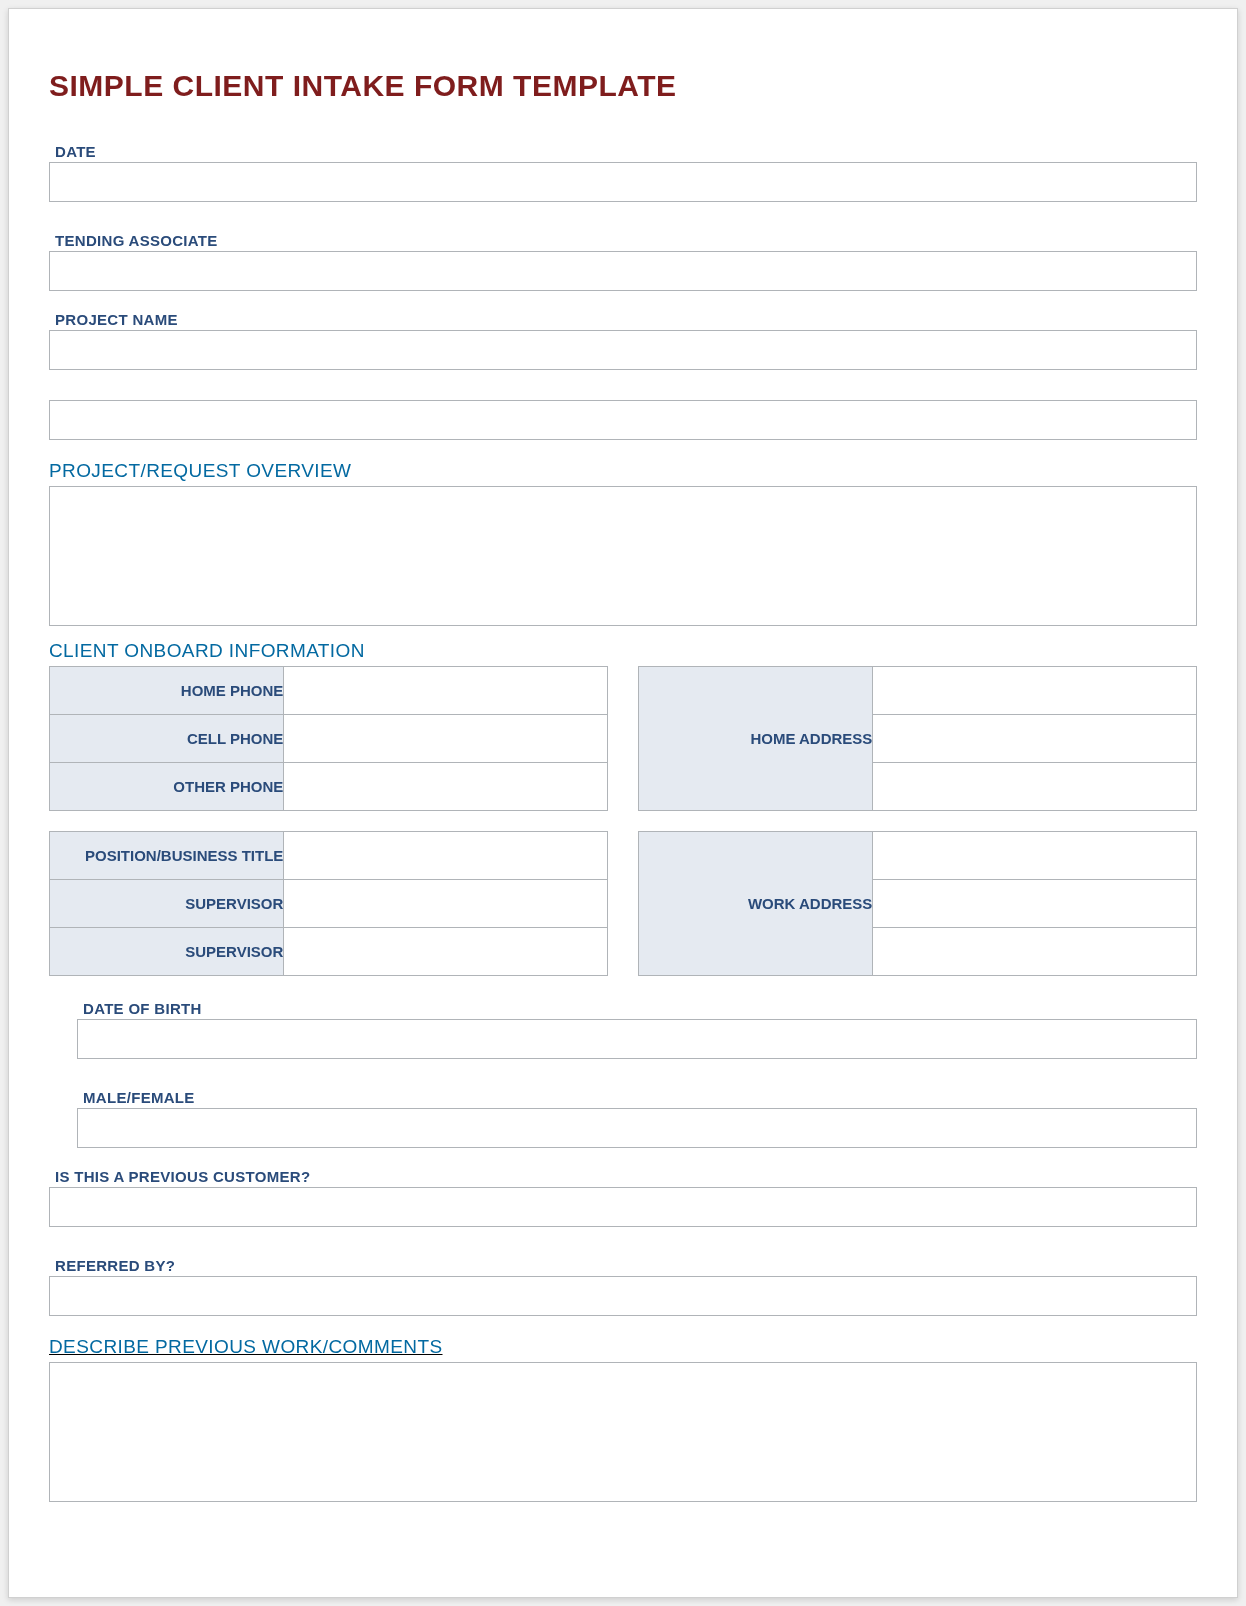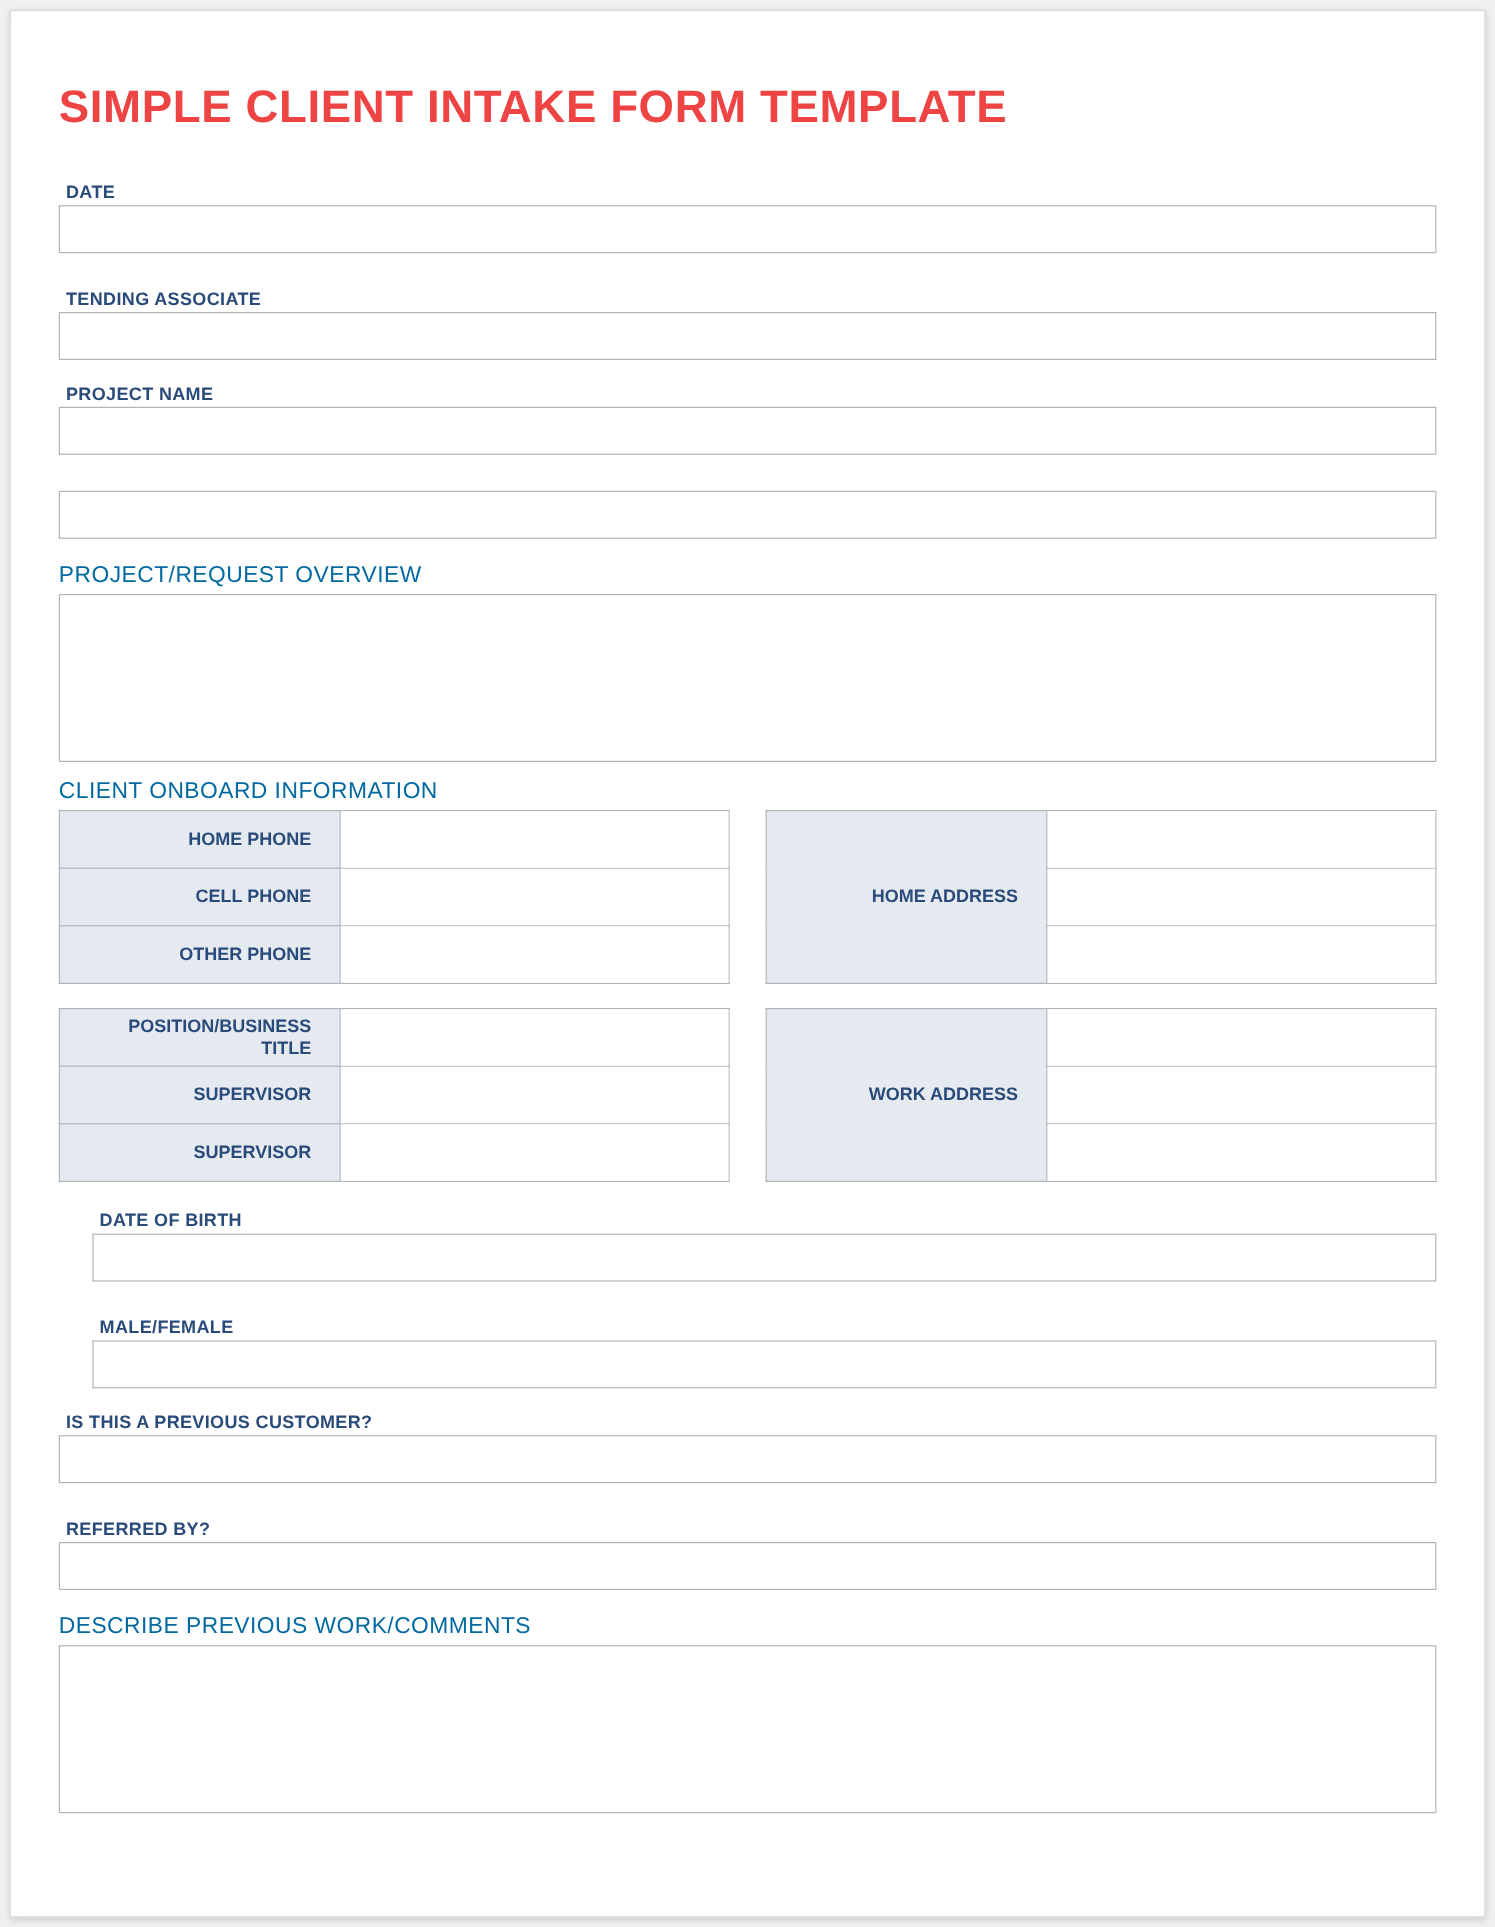--- a/index.html
+++ b/index.html
@@ -11,23 +11,23 @@
   .page {
     width: 1230px;
     margin: 0 auto;
     background: #ffffff;
     border: 1px solid #d0d0d0;
     box-shadow: 0 2px 6px rgba(0,0,0,0.15);
     padding: 60px 40px 80px 40px;
     min-height: 1590px;
   }
   .title {
-    font-size: 38px;
+    font-size: 30px;
     font-weight: bold;
-    color: #ef4444;
+    color: #7f1d1d;
     letter-spacing: 0.5px;
     margin-bottom: 40px;
   }
   .row {
     display: flex;
     gap: 30px;
     margin-bottom: 20px;
     flex-direction: column;
   }
   .col { flex: 1; }
@@ -77,21 +77,21 @@
     margin-top: 4px;
   }
   .grid-left, .grid-right { flex: 1; }
   .kv-table {
     border-collapse: collapse;
     width: 100%;
   }
   .kv-table td {
     border: 1px solid #b0b4b8;
     height: 48px;
-    padding: 0 24px;
+    padding: 0 0;
   }
   .kv-table td.k {
     background: #e5eaf1;
     width: 42%;
     text-align: right;
     font-size: 15px;
     font-weight: bold;
     color: #2a4b7a;
     vertical-align: middle;
     line-height: 1.15;
@@ -236,18 +236,18 @@
     <div class="col">
       <span class="label">IS THIS A PREVIOUS CUSTOMER?</span>
       <input class="input-box" value="" style="">
     </div>
     <div class="col">
       <span class="label">REFERRED BY?</span>
       <input class="input-box" value="" style="">
     </div>
   </div>
 
-  <div style="margin-top:14px;">
+  <div style="margin-top:14px;text-decoration:underline;">
     <div class="section-label">DESCRIBE PREVIOUS WORK/COMMENTS</div>
     <textarea class="textarea-box" value="" style=""></textarea>
   </div>
 
 </div>
 
 </body></html>

